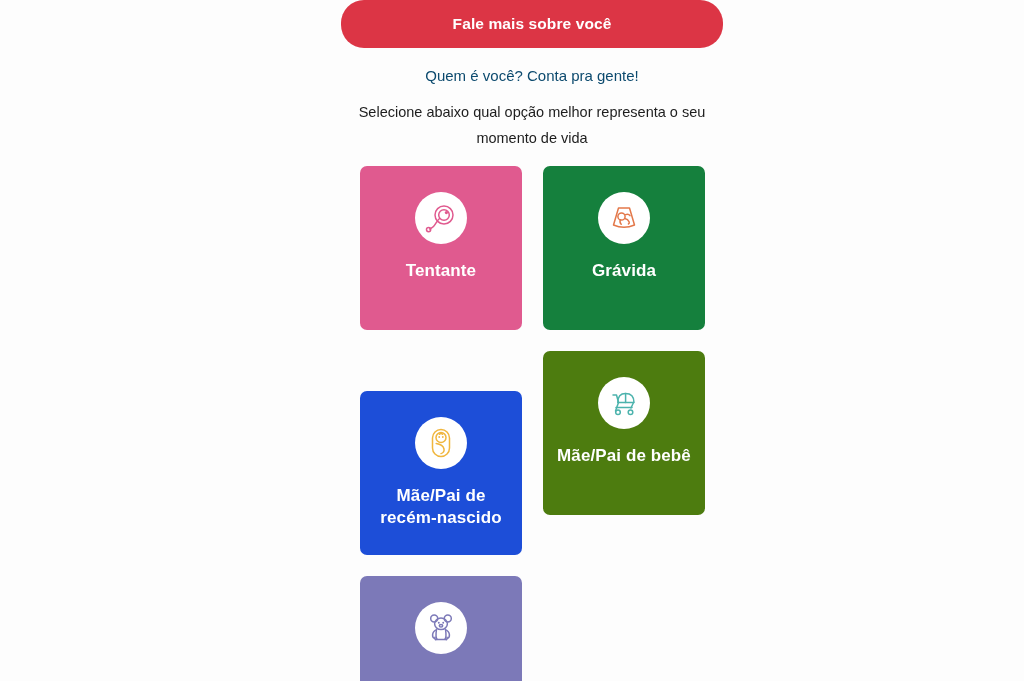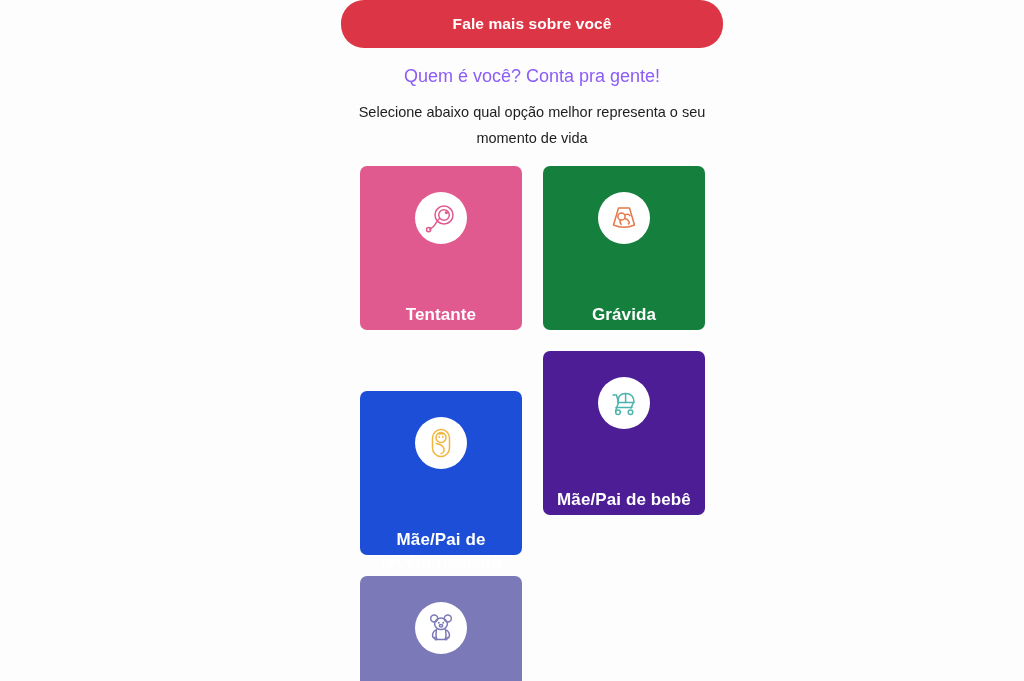--- a/index.html
+++ b/index.html
@@ -50,24 +50,24 @@
   
   .intro {
     position: absolute;
     left: 341px;
     top: 48px;
     width: 382px;
     text-align: center;
     color: #1c1c1c;
   }
   .intro .lead {
-    font-size: 18px;
+    font-size: 15px;
     line-height: 20px;
     margin-top: 18px;
-    color: #8b5cf6;
+    color: #0c4a6e;
   }
   .intro .sub {
     font-size: 14.5px;
     line-height: 26px;
     margin-top: 13px;
     color: #1d1d1d;
     padding: 0 12px;
   }
 
   
@@ -87,21 +87,20 @@
     border-radius: 7px;
     box-sizing: border-box;
     display: flex;
     flex-direction: column;
     align-items: center;
     justify-content: flex-start;
     padding-top: 26px;
     cursor: pointer;
     user-select: none;
     position: relative;
-    gap: 44px;
   }
 
   .card .icon-badge {
     width: 52px;
     height: 52px;
     border-radius: 50%;
     background: #ffffff;
     display: flex;
     align-items: center;
     justify-content: center;
@@ -120,21 +119,21 @@
     text-align: center;
     padding: 0 8px;
     letter-spacing: 0.1px;
     white-space: pre-line;
   }
 
   
   .card--tentante  { background: #e05a8f; }
   .card--gravida   { background: #15803d; }
   .card--recem     { background: #1d4ed8; margin-top: 40px; }
-  .card--bebe      { background: #4c1d95; }
+  .card--bebe      { background: #4d7c0f; }
   .card--crianca   { background: #7c79b8; }
 </style>
 </head>
 <body>
 
 <div class="page">
 
   <div class="header-bar">
     <div class="header-title">Fale mais sobre você</div>
   </div>

